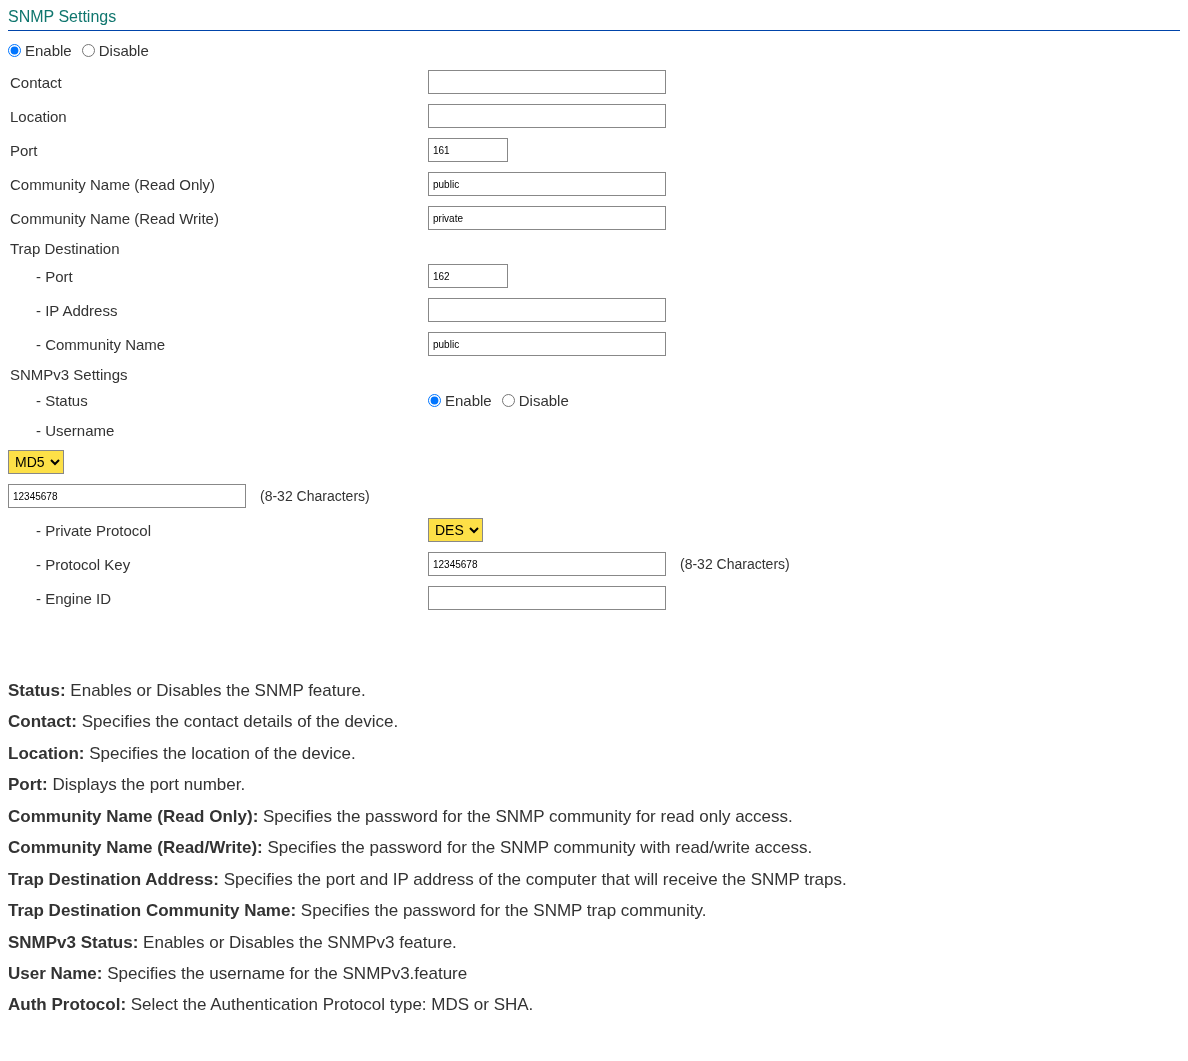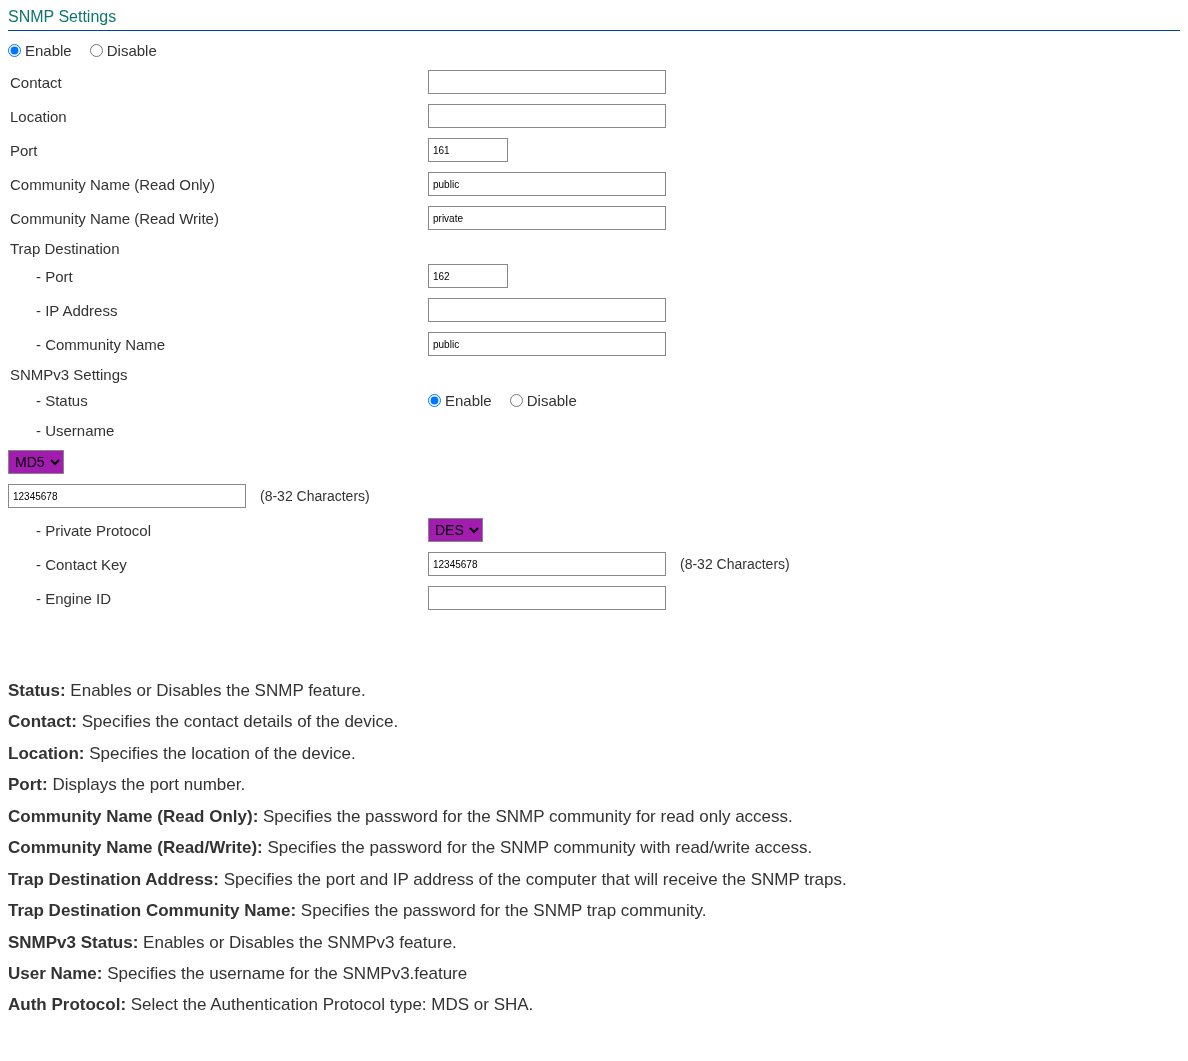--- a/index.html
+++ b/index.html
@@ -43,25 +43,25 @@
       font-size: 10px;
       height: 24px;
     }
     .text-input.w-short { width: 80px; }
     .text-input.w-med { width: 238px; }
     .select-input {
       border: 1px solid #888;
       padding: 1px 2px;
       font-size: 14px;
       height: 24px;
-      background: #a21caf;
+      background: #fde047;
     }
     .radio-group {
       display: flex;
-      gap: 8px;
+      gap: 0;
     }
     .radio-group label {
       display: flex;
       align-items: center;
       gap: 4px;
       margin-right: 10px;
     }
     .hint {
       color: #333;
       font-size: 14px;
@@ -193,21 +193,21 @@
 <div class="form-row">
   <div class="form-label indent">- Private Protocol</div>
   <div class="form-control-cell">
     <select class="select-input">
       <option>DES</option>
     </select>
   </div>
 </div>
 
 <div class="form-row">
-  <div class="form-label indent">- Contact Key</div>
+  <div class="form-label indent">- Protocol Key</div>
   <div class="form-control-cell">
     <input type="text" class="text-input w-med" value="12345678" style="">
     <span class="hint">(8-32 Characters)</span>
   </div>
 </div>
 
 <div class="form-row">
   <div class="form-label indent">- Engine ID</div>
   <div class="form-control-cell">
     <input type="text" class="text-input w-med" style="">

